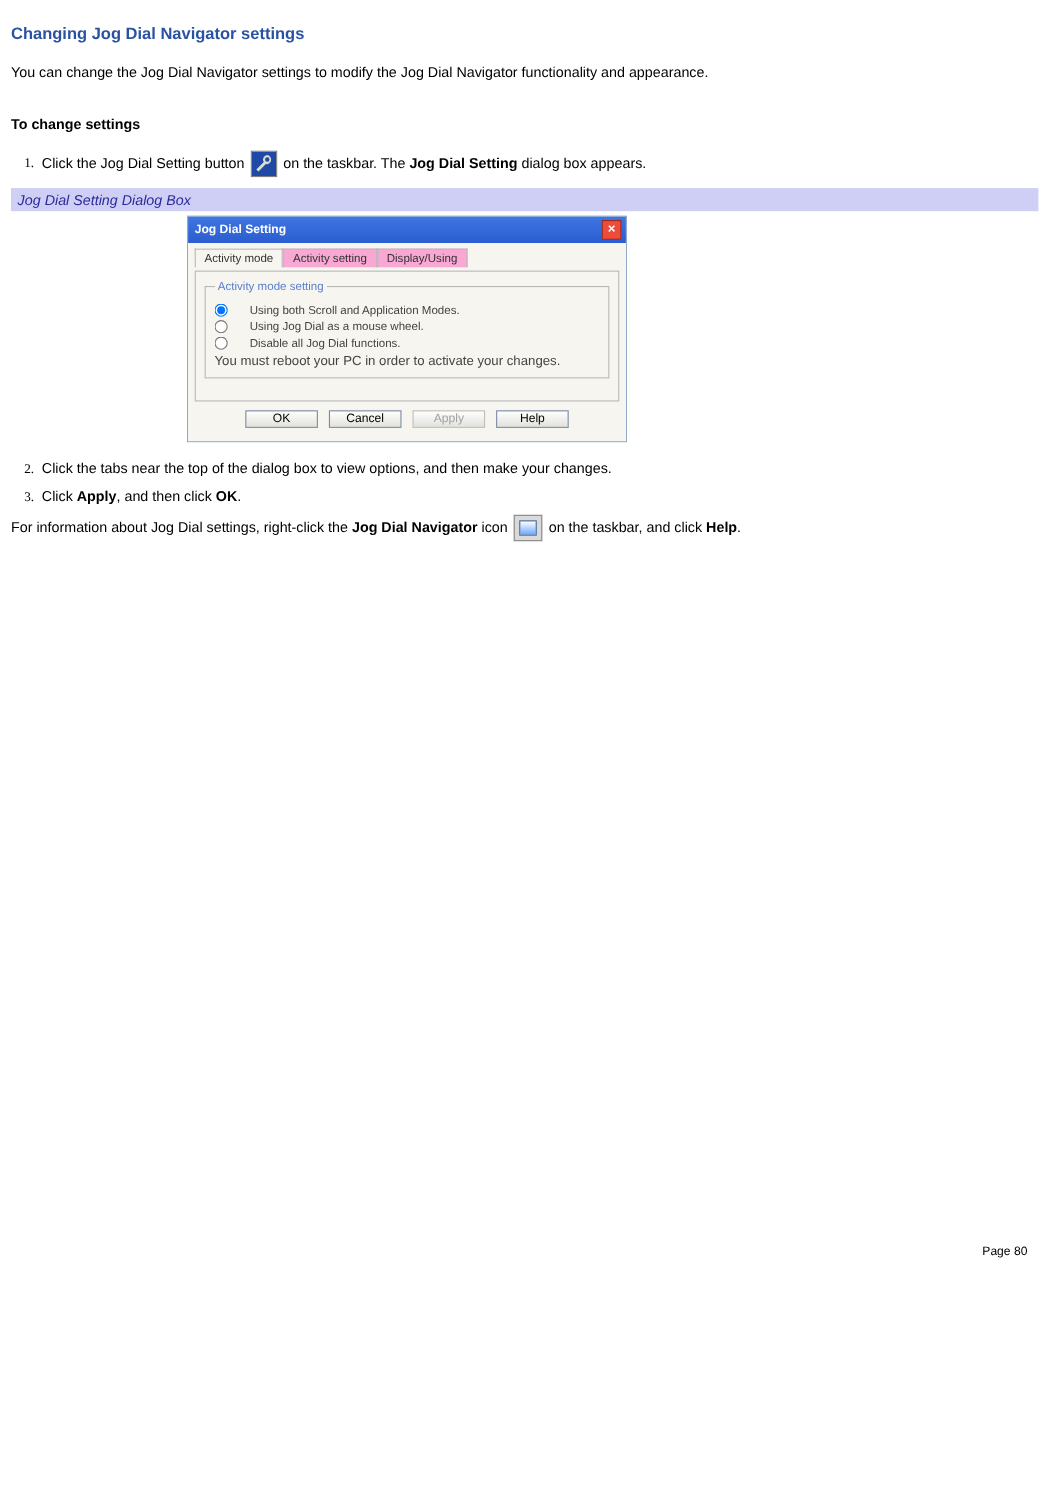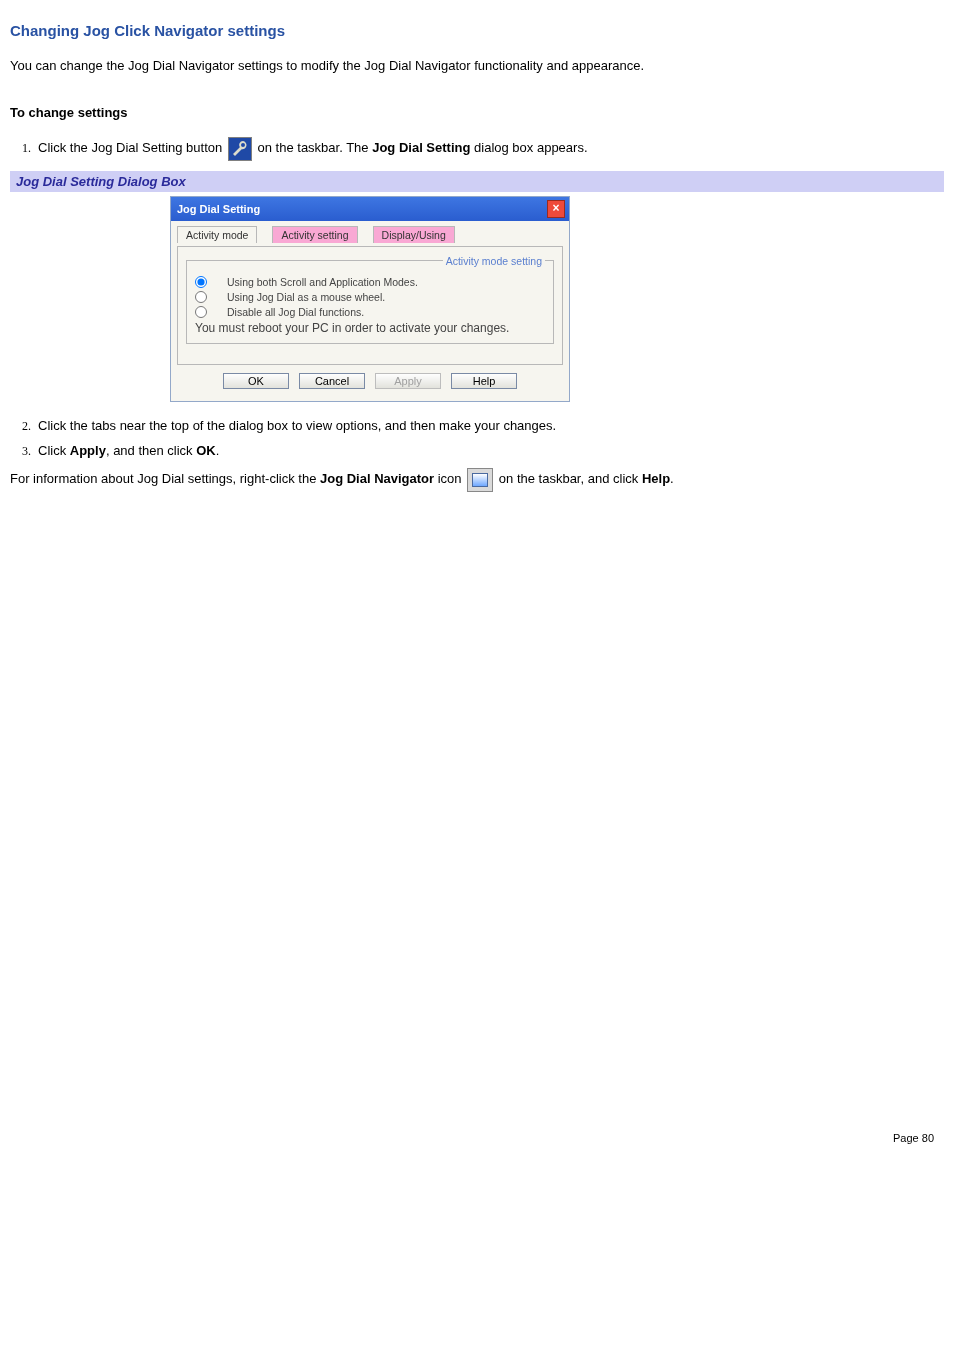--- a/index.html
+++ b/index.html
@@ -33,21 +33,21 @@
     font-size: 13px;
   }
   ol.steps li::marker {
     font-family: "Times New Roman", serif;
     font-size: 12px;
   }
   .caption-bar {
     background: #cfcff5;
     color: #2a2a9a;
     font-style: italic;
-    font-weight: bold;
+    font-weight: normal;
     padding: 3px 6px;
     margin: 6px 0 0 0;
     font-size: 13px;
   }
   .inline-icon {
     display: inline-block;
     vertical-align: middle;
     width: 24px;
     height: 24px;
     border: 1px solid #808080;
@@ -100,21 +100,21 @@
     line-height: 14px;
     text-align: center;
     font-weight: bold;
   }
   .dlg-body {
     background: #f6f5ef;
     padding: 4px 6px 10px 6px;
   }
   .dlg-tabs {
     display: flex;
-    gap: 15px;
+    gap: 0;
     margin-bottom: 4px;
   }
   .dlg-tab {
     border: 1px solid #b8b8b8;
     border-bottom: none;
     background: #f6f5ef;
     padding: 2px 8px;
     font-size: 10.5px;
     position: relative;
     top: 1px;
@@ -128,21 +128,20 @@
   }
   fieldset.fs {
     border: 1px solid #b8b8b8;
     margin: 0 0 10px 0;
     padding: 6px 8px 8px 8px;
   }
   fieldset.fs legend {
     font-size: 10.5px;
     color: #5a7fcf;
     padding: 0 3px;
-    text-align: right;
   }
   .radio-row, .check-row {
     display: flex;
     align-items: flex-end;
     gap: 20px;
     margin: 3px 0;
     font-size: 10.5px;
     color: #444;
   }
   .radio-row input, .check-row input {
@@ -176,21 +175,21 @@
     font-size: 11px;
   }
   .footer-bar {
     margin-top: 640px;
     text-align: right;
   }
 </style>
 </head>
 <body>
 
-<h2 class="page-title">Changing Jog Click Navigator settings</h2>
+<h2 class="page-title">Changing Jog Dial Navigator settings</h2>
 
 <p>You can change the Jog Dial Navigator settings to modify the Jog Dial Navigator functionality and appearance.</p>
 
 <p class="subheading">To change settings</p>
 
 <ol class="steps">
   <li>
     <span>Click the Jog Dial Setting button </span>
     <span class="inline-icon wrench-icon">
       <svg viewBox="0 0 22 22">

